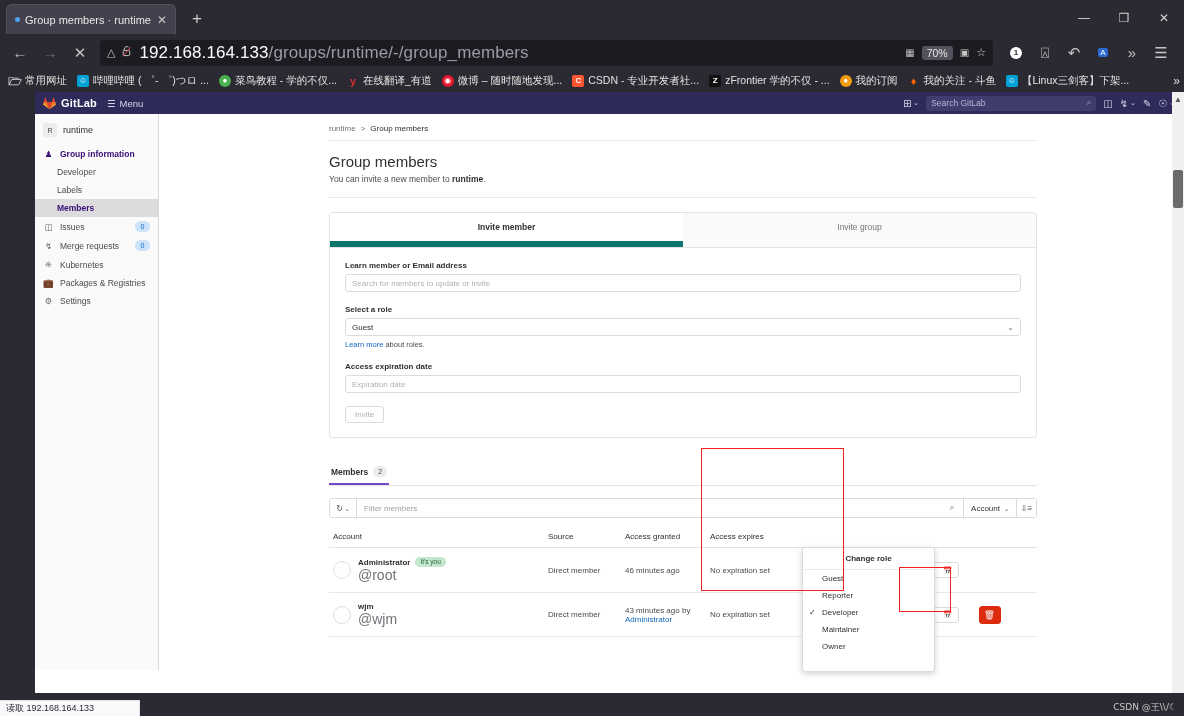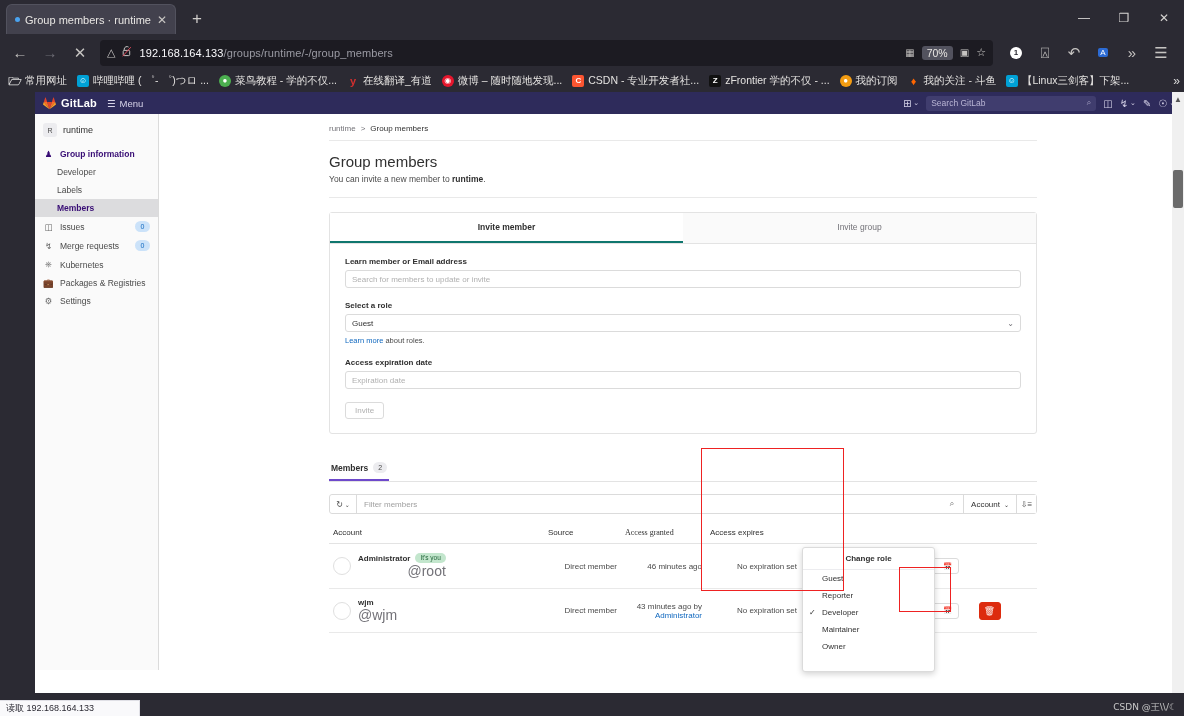--- a/index.html
+++ b/index.html
@@ -48,21 +48,21 @@
   .navbtn {
     width:28px; height:28px; display:flex; align-items:center; justify-content:center;
     color:#c6c4c2; font-size:15px; border-radius:4px;
   }
   .navbtn.disabled { color:#6e6d76; }
   .urlbar {
     flex: 1 1 auto; height:26px; background:#1c1b22; border-radius:4px;
     display:flex; align-items:center; padding:0 7px; gap:7px;
     margin: 0 8px 0 4px; position:relative;
   }
-  .urltext { font-size:11px; color:#fbfbfe; white-space:nowrap; letter-spacing:.1px;}
+  .urltext { font-size:17px; color:#fbfbfe; white-space:nowrap; letter-spacing:.1px;}
   .urltext .path { color:#9a9aa3; }
   .urlright { margin-left:auto; display:flex; align-items:center; gap:7px; }
   .zoomchip {
     background:#52525e; color:#e8e6e3; font-size:10.5px;
     padding:1px 5px; border-radius:3px;
   }
   .navright { display:flex; align-items:center; gap:3px; padding-right:4px; }
   .navright .navbtn { width:26px; height:26px; }
 
   .bookmarks {
@@ -148,21 +148,21 @@
   .page-title { font-size:15px; color:#303030; font-weight:normal; margin:12px 0 4px 0; }
   .page-sub { font-size:8.5px; color:#4a4a4a; margin-bottom:13px; }
   .page-sub b { color:#303030; }
 
   .card { border:1px solid #e3e3e3; border-radius:3px; background:#fff; }
   .tabs-row { display:flex; border-bottom:1px solid #e3e3e3; }
   .ctab {
     flex:1 1 50%; text-align:center; padding:9px 0; font-size:8.5px;
     color:#737278; background:#fafafa; border-bottom:2px solid transparent;
   }
-  .ctab.active { color:#303030; font-weight:bold; background:#fff; border-bottom:2px solid #0f766e; }
+  .ctab.active { color:#303030; font-weight:bold; background:#fff; border-bottom:6px solid #0f766e; }
 
   .form { padding:13px 15px 14px 15px; }
   .flabel { font-size:8px; color:#303030; font-weight:bold; margin-bottom:4px; }
   .finput {
     width:100%; height:18px; border:1px solid #dbdbdb; border-radius:3px;
     font-size:8px; color:#b0b0b0; display:flex; align-items:center; padding:0 6px;
     background:#fff;
   }
   .fselect {
     width:100%; height:18px; border:1px solid #dbdbdb; border-radius:3px;
@@ -208,21 +208,20 @@
   .fb-sort { width:20px; display:flex; align-items:center; justify-content:center; font-size:8px; color:#4a4a4a; border-left:1px solid #dbdbdb; background:#fff; }
 
   table.members { width:100%; border-collapse:collapse; margin-top:8px; }
   table.members th {
     text-align:left; font-size:8px; color:#303030; font-weight:normal;
     padding:6px 4px; border-bottom:1px solid #e3e3e3;
   }
   table.members td {
     font-size:8px; color:#4a4a4a; padding:9px 4px; border-bottom:1px solid #e9e9e9;
     vertical-align:middle;
-    text-align:right;
   }
   .acct { display:flex; align-items:center; gap:7px; }
   .acct-av { width:18px; height:18px; border-radius:50%; border:1px solid #e0e0e0; background:#fff; flex:0 0 18px; }
   .acct-name { font-size:8px; color:#303030; font-weight:bold; display:flex; align-items:center; gap:5px;}
   .acct-handle { font-size:14px; color:#737278; }
   .badge-you {
     background:#c3e6cd; color:#24663b; font-size:6.5px; border-radius:7px;
     padding:0 5px; line-height:10px; font-weight:normal;
   }
   .lnk { color:#1068bf; text-decoration:none; }
@@ -544,21 +543,21 @@
                 <span style="font-size:6px;">⌄</span>
               </div>
               <div class="fb-sort">⇩≡</div>
             </div>
 
             <table class="members">
               <thead>
                 <tr>
                   <th style="width:215px;">Account</th>
                   <th style="width:77px;">Source</th>
-                  <th style="width:85px;font-family:Liberation Serif, serif;">Access granted</th>
+                  <th style="width:85px;">Access granted</th>
                   <th style="width:95px;">Access expires</th>
                   <th style="width:60px;"></th>
                   <th></th>
                 </tr>
               </thead>
               <tbody>
                 <tr>
                   <td>
                     <div class="acct">
                       <span class="acct-av"></span>

